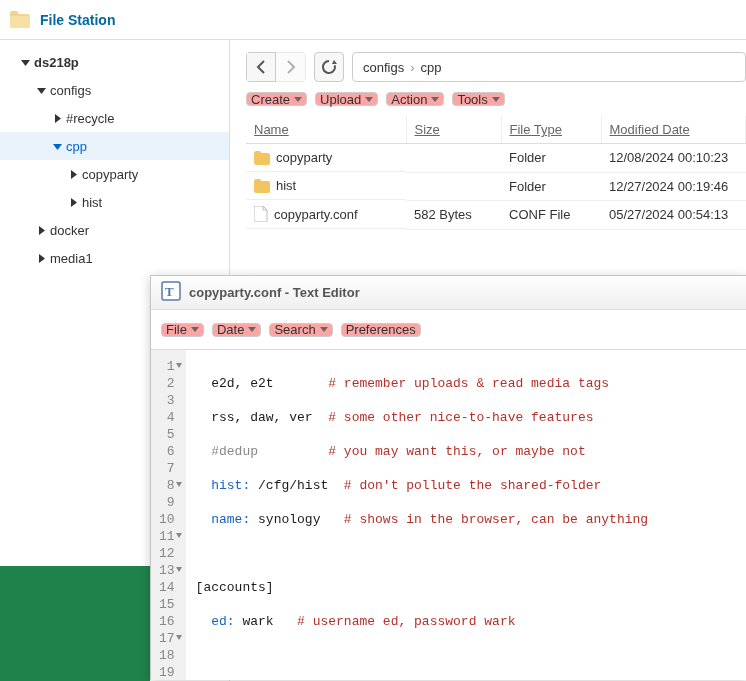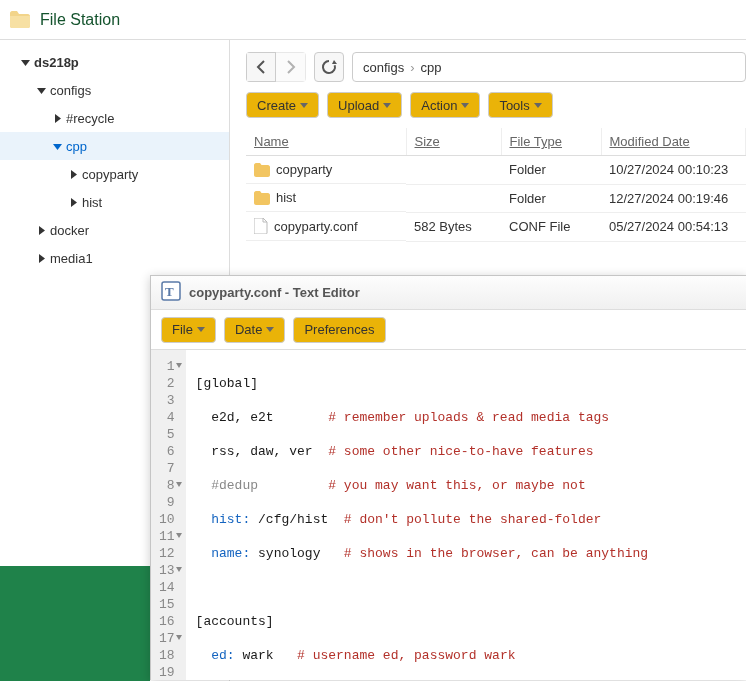--- a/index.html
+++ b/index.html
@@ -17,21 +17,21 @@
     height: 40px;
     display: flex;
     align-items: center;
     padding: 0 8px;
     border-bottom: 1px solid #ddd;
     background: #fff;
   }
   .folder-icon-big {
     width: 24px; height: 24px; margin-right: 8px;
   }
-  .app-title { font-weight: 400; color: #14532d; font-size: 16px; }
+  .app-title { font-weight: 700; color: #0369a1; font-size: 14px; }
   .main-split {
     display: flex;
     height: calc(100% - 40px);
   }
   .sidebar {
     width: 230px;
     border-right: 1px solid #ddd;
     padding-top: 8px;
     overflow: hidden;
   }
@@ -96,25 +96,25 @@
     align-items: center;
     padding: 0 10px;
     font-size: 13px;
     color: #333;
   }
   .breadcrumb .sep { margin: 0 6px; color: #999; }
   .toolbar-row {
     display: flex; gap: 8px; margin-bottom: 10px;
   }
   .tbtn {
-    height: 26px;
-    padding: 0 10px;
+    height: 14px;
+    padding: 0 4px;
     display: flex; align-items: center; gap: 4px;
     border: 1px solid #ccc;
-    background: #eab308;
+    background: #fca5a5;
     border-radius: 4px;
     font-size: 13px;
     cursor: pointer;
   }
   .caret-down {
     width: 0; height: 0;
     border-left: 4px solid transparent;
     border-right: 4px solid transparent;
     border-top: 5px solid #666;
   }
@@ -360,21 +360,21 @@
           <td class="name-cell">
             <span class="row-folder-icon">
              <svg width="16" height="14">
                   <path d="M0 2c0-1 1-2 2-2h4l1.5 2H14c1 0 2 1 2 2v8c0 1-1 2-2 2H2c-1 0-2-1-2-2V2z" fill="#f2c561"></path>
                 </svg>
             </span>
             <span>copyparty</span>
           </td>
           <td></td>
           <td>Folder</td>
-          <td>10/27/2024 00:10:23</td>
+          <td>12/08/2024 00:10:23</td>
         </tr>
         <tr>
           <td class="name-cell">
             <span class="row-folder-icon">
              <svg width="16" height="14">
                   <path d="M0 2c0-1 1-2 2-2h4l1.5 2H14c1 0 2 1 2 2v8c0 1-1 2-2 2H2c-1 0-2-1-2-2V2z" fill="#f2c561"></path>
                 </svg>
             </span>
             <span>hist</span>
           </td>
@@ -416,20 +416,24 @@
   <div class="editor-toolbar">
     <div class="tbtn">
       <span>File</span>
       <span class="caret-down"></span>
     </div>
     <div class="tbtn">
       <span>Date</span>
       <span class="caret-down"></span>
     </div>
     <div class="tbtn">
+      <span>Search</span>
+      <span class="caret-down"></span>
+    </div>
+    <div class="tbtn">
       <span>Preferences</span>
     </div>
   </div>
   <div class="code-area">
     <div class="gutter">
       <div>1<span class="gut-arrow">
             <svg width="6" height="8">
               <polygon points="0,0 6,0 3,5" fill="#888"></polygon>
             </svg>
           </span></div>
@@ -462,21 +466,20 @@
       <div>16<span class="gut-arrow"></span></div>
       <div>17<span class="gut-arrow">
             <svg width="6" height="8">
               <polygon points="0,0 6,0 3,5" fill="#888"></polygon>
             </svg>
           </span></div>
       <div>18<span class="gut-arrow"></span></div>
       <div>19<span class="gut-arrow"></span></div>
     </div>
     <div class="code">
-<div><span>[global]</span></div>
 <div><span>  e2d, e2t       </span><span class="c"># remember uploads &amp; read media tags</span></div>
 <div><span>  rss, daw, ver  </span><span class="c"># some other nice-to-have features</span></div>
 <div><span>  </span><span class="cm">#dedup</span><span>         </span><span class="c"># you may want this, or maybe not</span></div>
 <div><span>  </span><span class="k">hist:</span><span> /cfg/hist  </span><span class="c"># don't pollute the shared-folder</span></div>
 <div><span>  </span><span class="k">name:</span><span> synology   </span><span class="c"># shows in the browser, can be anything</span></div>
 <div> </div>
 <div><span>[accounts]</span></div>
 <div><span>  </span><span class="k">ed:</span><span> wark   </span><span class="c"># username ed, password wark</span></div>
 
 

